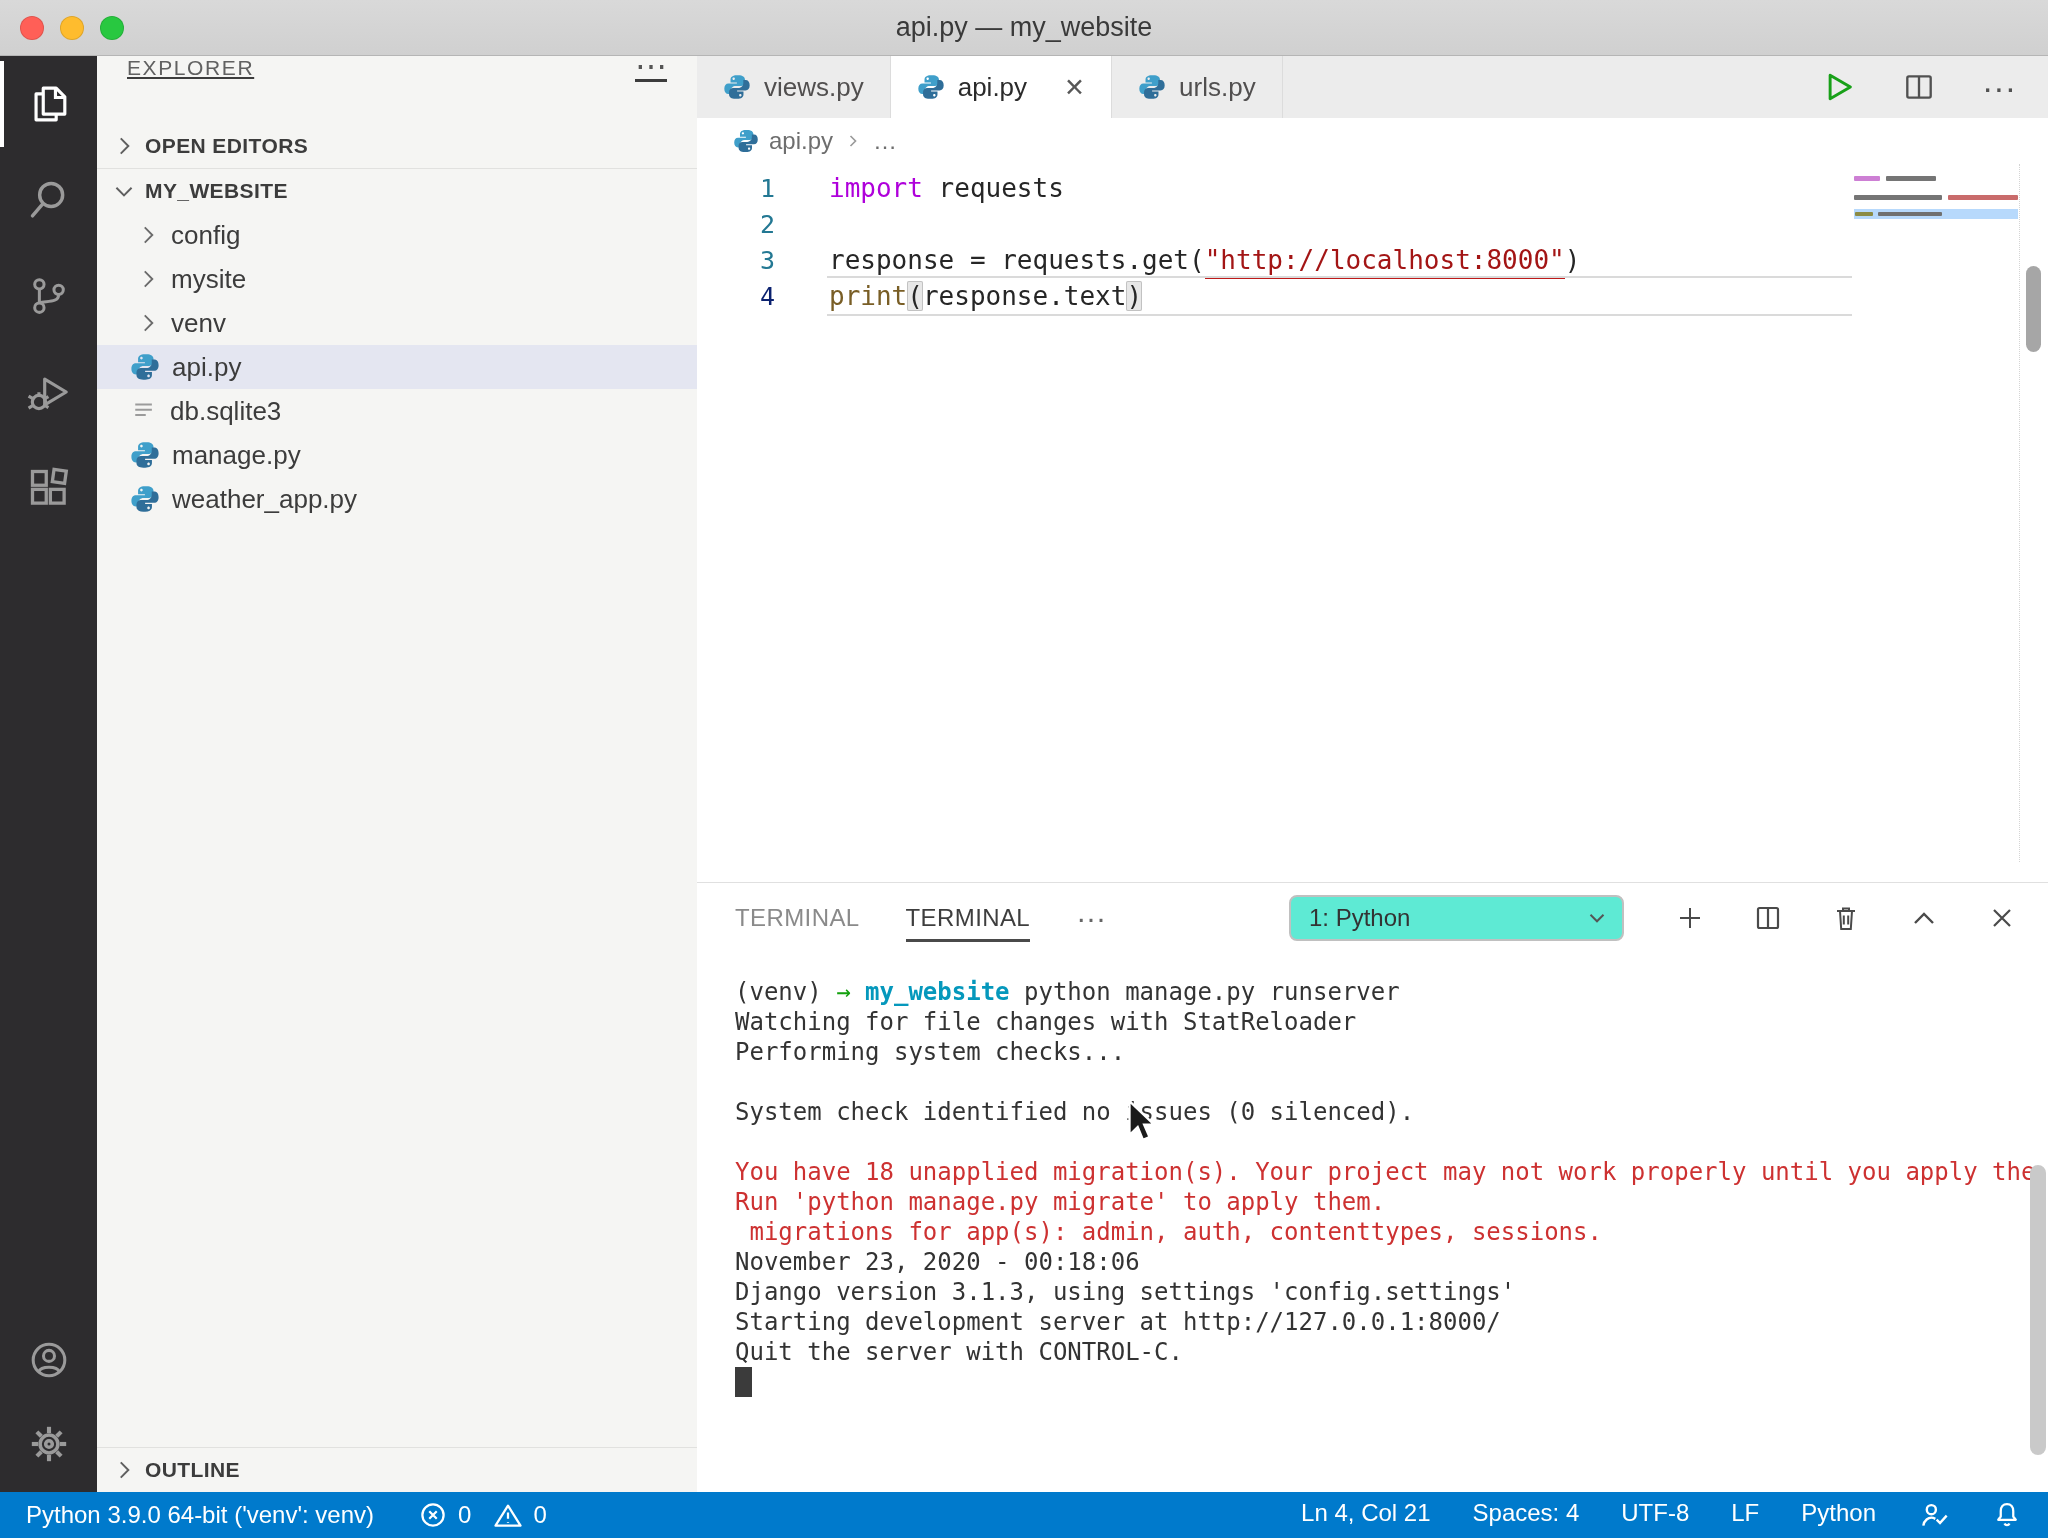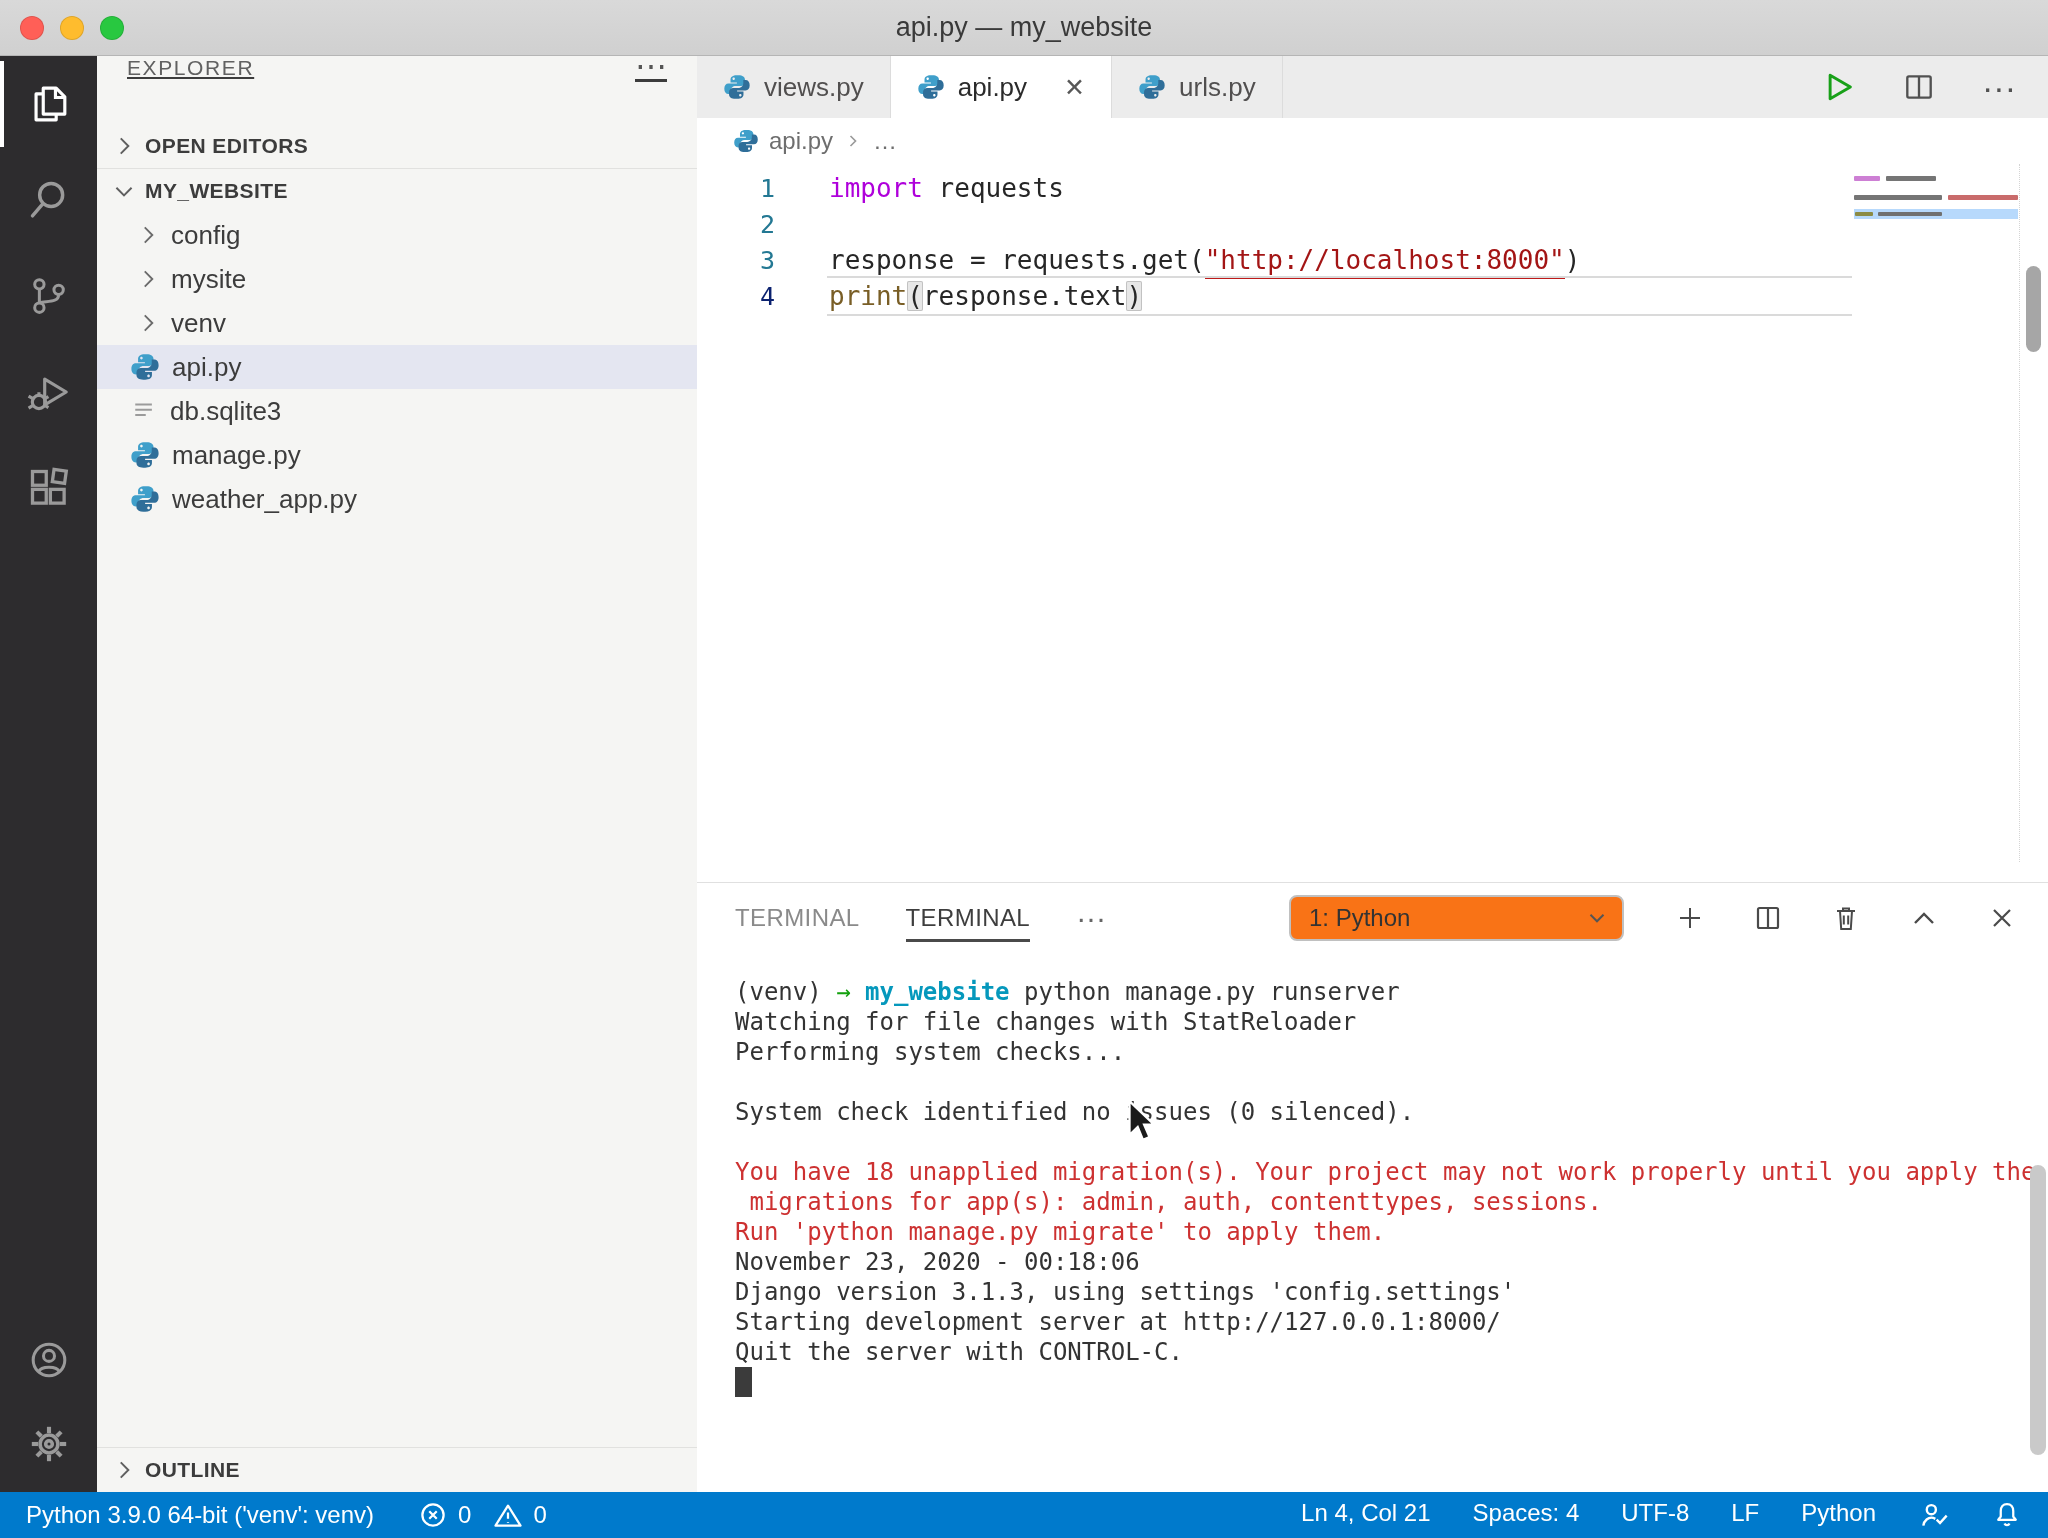--- a/index.html
+++ b/index.html
@@ -77,21 +77,21 @@
   .ov-border { position:absolute; top:46px; right:28px; height:698px; border-left:1px dotted #d4d4d4; }
   .ed-scroll { position:absolute; right:7px; top:148px; width:15px; height:86px; background:#969696; border-radius:8px; opacity:.85; }
 
   
   .panel { height:610px; border-top:1px solid #e0e0e0; background:#fff; display:flex; flex-direction:column; position:relative; }
   .panel-header { height:70px; display:flex; align-items:center; padding:0 30px 0 38px; }
   .ph-tab { font-size:24px; color:#8a8a8a; margin-right:46px; letter-spacing:.4px; height:100%; display:flex; align-items:center; position:relative; }
   .ph-tab.active { color:#3e3e3e; }
   .ph-tab.active::after { content:""; position:absolute; left:0; right:0; bottom:11px; height:3px; background:#4a4a4a; }
   .ph-more { font-size:30px; color:#666; margin-right:auto; }
-  .ph-select { width:335px; height:46px; border:2px solid #c0c0c0; border-radius:8px; background:#f97316; display:flex; align-items:center; justify-content:space-between; padding:0 12px 0 18px; font-size:24px; color:#333; margin-right:50px; }
+  .ph-select { width:335px; height:46px; border:2px solid #c0c0c0; border-radius:8px; background:#5eead4; display:flex; align-items:center; justify-content:space-between; padding:0 12px 0 18px; font-size:24px; color:#333; margin-right:50px; }
   .ph-actions { display:flex; align-items:center; gap:46px; color:#4a4a4a; }
 
   .term { flex:1; font-family:"DejaVu Sans Mono",monospace; font-size:24px; color:#333333; padding:24px 0 0 38px; position:relative; }
   .tl { height:30px; line-height:30px; white-space:pre; }
   .t-red { color:#cd3131; }
   .t-green { color:#13a10e; }
   .t-dir { color:#0598bc; font-weight:bold; }
   .cursor-block { width:17px; height:30px; background:#3b3b3b; }
   .term-scroll { position:absolute; right:2px; top:212px; width:16px; height:290px; background:#c9c9c9; border-radius:8px; }
 
@@ -444,22 +444,22 @@
       </div>
 
       <div class="term">
         <div class="tl"><span>(venv) </span><span class="t-green">→ </span><span class="t-dir">my_website</span><span> python manage.py runserver</span></div>
         <div class="tl">Watching for file changes with StatReloader</div>
         <div class="tl">Performing system checks...</div>
         <div class="tl"></div>
         <div class="tl">System check identified no issues (0 silenced).</div>
         <div class="tl"></div>
         <div class="tl t-red">You have 18 unapplied migration(s). Your project may not work properly until you apply the</div>
+        <div class="tl t-red">Run 'python manage.py migrate' to apply them.</div>
         <div class="tl t-red"> migrations for app(s): admin, auth, contenttypes, sessions.</div>
-        <div class="tl t-red">Run 'python manage.py migrate' to apply them.</div>
         <div class="tl">November 23, 2020 - 00:18:06</div>
         <div class="tl">Django version 3.1.3, using settings 'config.settings'</div>
         <div class="tl">Starting development server at http://127.0.0.1:8000/</div>
         <div class="tl">Quit the server with CONTROL-C.</div>
         <div class="cursor-block"></div>
         <div class="term-scroll"></div>
       </div>
     </div>
   </div>
 </div>

